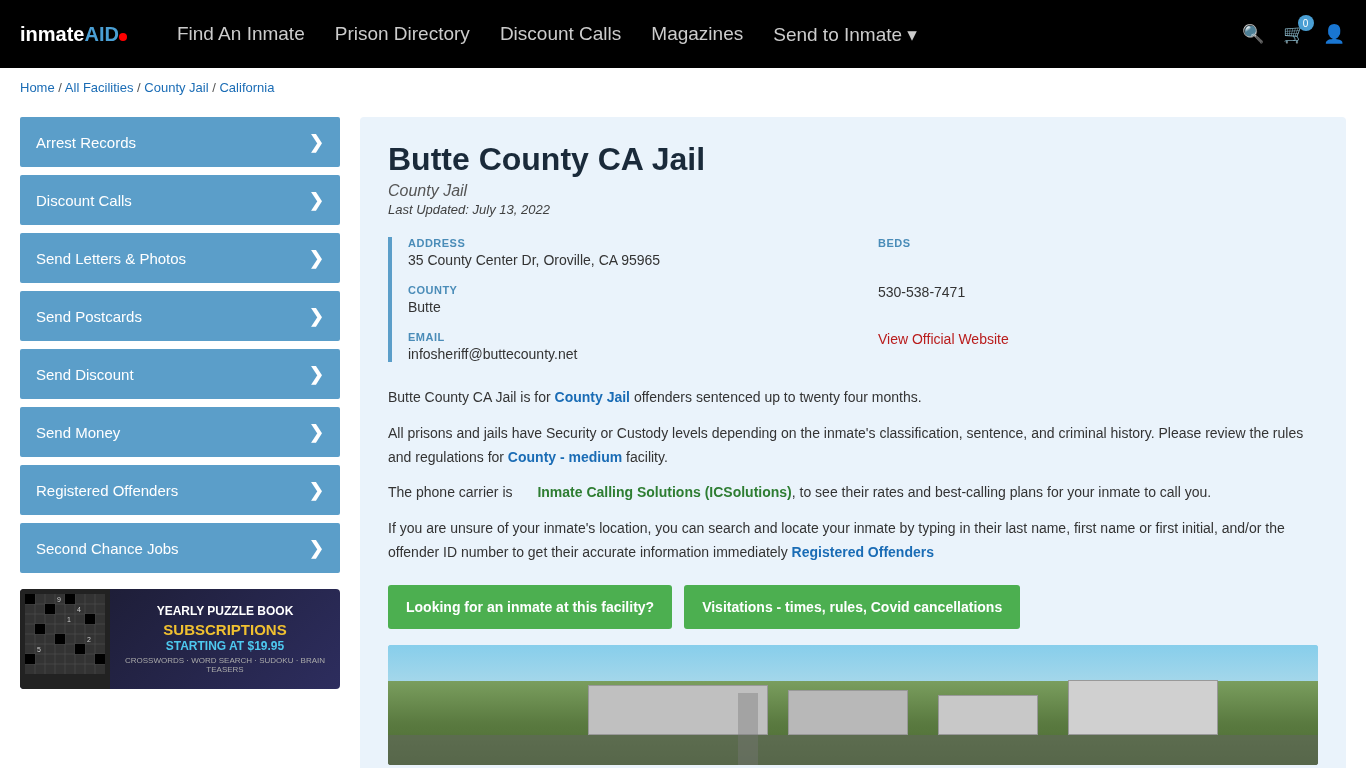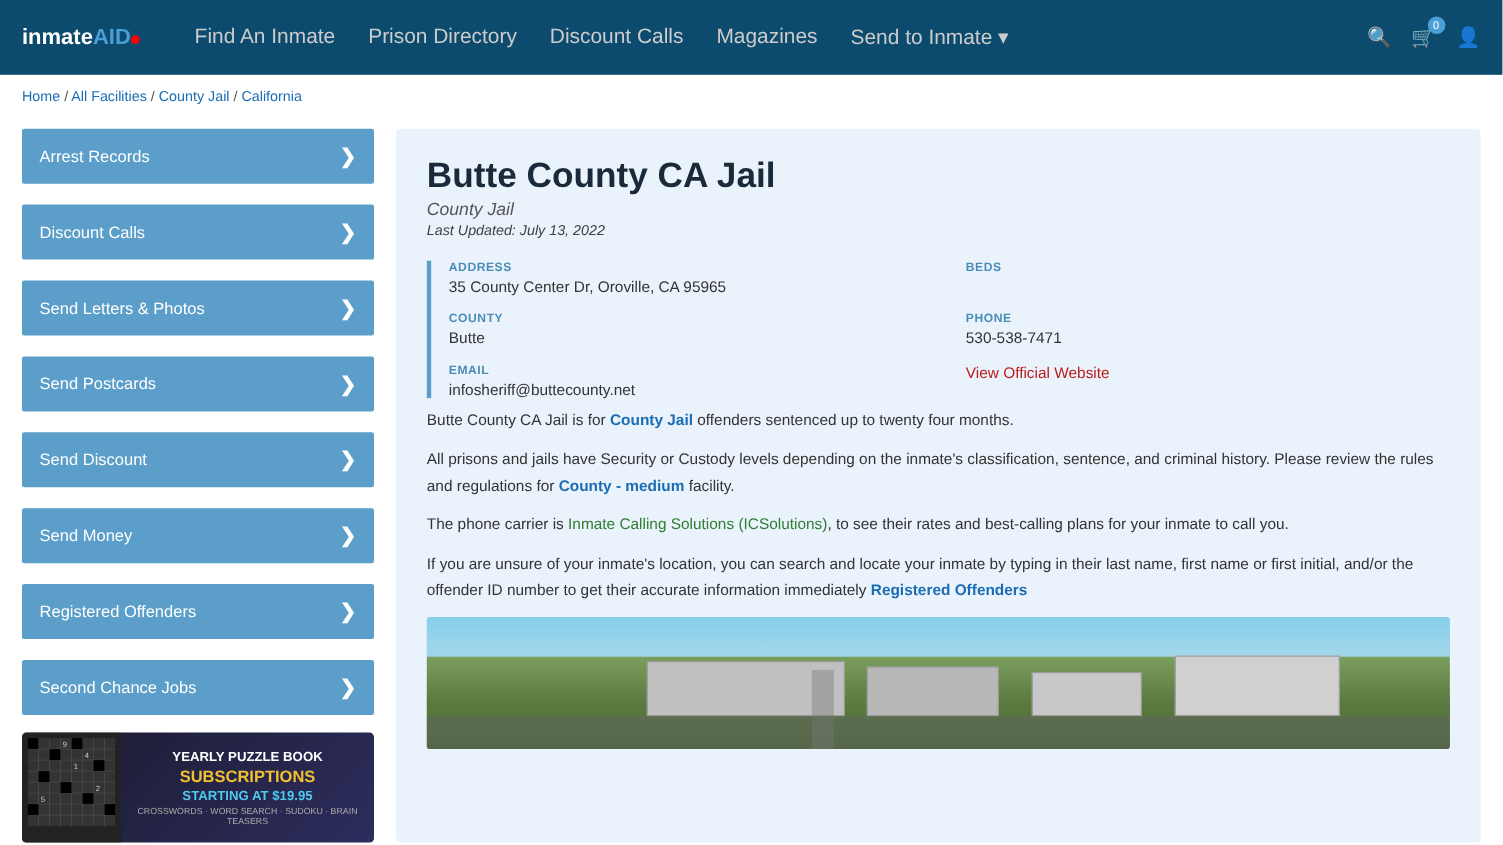--- a/index.html
+++ b/index.html
@@ -1,20 +1,20 @@
 <!DOCTYPE html>
 <html><head>
   <meta charset="utf-8">
   <style>
     * { box-sizing: border-box; margin: 0; padding: 0; }
     body { font-family: Arial, sans-serif; font-size: 14px; color: #333; background: #fff; }
 
     
     .header {
-      background: #0c4a6e;
+      background: #000000;
       display: flex;
       align-items: center;
       padding: 0 20px;
       height: 68px;
       gap: 30px;
     }
     .logo-area {
       display: flex;
       align-items: center;
       margin-right: 20px;
@@ -91,21 +91,21 @@
     .sidebar-title {
       font-size: 20px;
       font-weight: bold;
       text-decoration: underline;
       margin-bottom: 14px;
       color: #222;
     }
     .sidebar-menu {
       display: flex;
       flex-direction: column;
-      gap: 19px;
+      gap: 8px;
     }
     .sidebar-item {
       background: #5b9ec9;
       color: #fff;
       padding: 14px 16px;
       display: flex;
       align-items: center;
       justify-content: space-between;
       cursor: pointer;
       border-radius: 2px;
@@ -152,21 +152,21 @@
       color: #404040;
       font-style: italic;
       margin-bottom: 20px;
     }
     .info-grid {
       display: grid;
       grid-template-columns: 1fr 1fr;
       gap: 16px 30px;
       border-left: 4px solid #5b9ec9;
       padding-left: 16px;
-      margin-bottom: 8px;
+      margin-bottom: 24px;
     }
     .info-label {
       font-size: 11px;
       font-weight: bold;
       color: #4a8cb8;
       text-transform: uppercase;
       letter-spacing: 0.5px;
       margin-bottom: 3px;
     }
     .info-value {
@@ -186,22 +186,23 @@
     .description p {
       margin-bottom: 12px;
     }
     .desc-link {
       color: #1a6cb5;
       font-weight: bold;
       text-decoration: none;
     }
     .desc-link-green {
       color: #2e7d32;
-      font-weight: normal;
+      font-weight: bold;
       text-decoration: none;
+      margin-left: 21px;
     }
     .action-buttons {
       display: flex;
       gap: 12px;
       margin-top: 20px;
       margin-bottom: 16px;
     }
     .btn-green {
       background: #4caf50;
       color: #fff;
@@ -354,21 +355,20 @@
         <div class="info-value">35 County Center Dr, Oroville, CA 95965</div>
       </div>
       <div>
         <div class="info-label">BEDS</div>
       </div>
       <div>
         <div class="info-label">COUNTY</div>
         <div class="info-value">Butte</div>
       </div>
       <div>
-        <div class="info-label">PHONE</div>
         <div class="info-value">530-538-7471</div>
       </div>
       <div>
         <div class="info-label">EMAIL</div>
         <div class="info-value">infosheriff@buttecounty.net</div>
       </div>
       <div>
         <a class="info-link">View Official Website</a>
       </div>
     </div>
@@ -381,20 +381,24 @@
         <span>All prisons and jails have Security or Custody levels depending on the inmate's classification, sentence, and criminal history. Please review the rules and regulations for </span><a class="desc-link">County - medium</a><span> facility.</span>
       </p>
       <p>
         <span>The phone carrier is </span><a class="desc-link-green">Inmate Calling Solutions (ICSolutions)</a><span>, to see their rates and best-calling plans for your inmate to call you.</span>
       </p>
       <p>
         <span>If you are unsure of your inmate's location, you can search and locate your inmate by typing in their last name, first name or first initial, and/or the offender ID number to get their accurate information immediately </span><a class="desc-link">Registered Offenders</a>
       </p>
     </div>
 
+    <div class="action-buttons">
+      <button class="btn-green">Looking for an inmate at this facility?</button>
+      <button class="btn-green">Visitations - times, rules, Covid cancellations</button>
+    </div>
 
     <div class="facility-image">
       <div style="position:absolute;top:0;left:0;right:0;height:35%;background:linear-gradient(180deg,#87ceeb,#a8d8ea);"></div>
       <div style="position:absolute;top:30%;left:0;right:0;bottom:0;background:linear-gradient(180deg,#7a9e5e,#5a7a40,#4a6a30);"></div>
 
       <div style="position:absolute;bottom:30px;left:200px;width:180px;height:50px;background:#c0c0c0;border:1px solid #999;"></div>
       <div style="position:absolute;bottom:30px;left:400px;width:120px;height:45px;background:#b8b8b8;border:1px solid #999;"></div>
       <div style="position:absolute;bottom:30px;left:550px;width:100px;height:40px;background:#c8c8c8;border:1px solid #999;"></div>
       <div style="position:absolute;bottom:30px;left:680px;width:150px;height:55px;background:#d0d0d0;border:1px solid #999;"></div>
 

